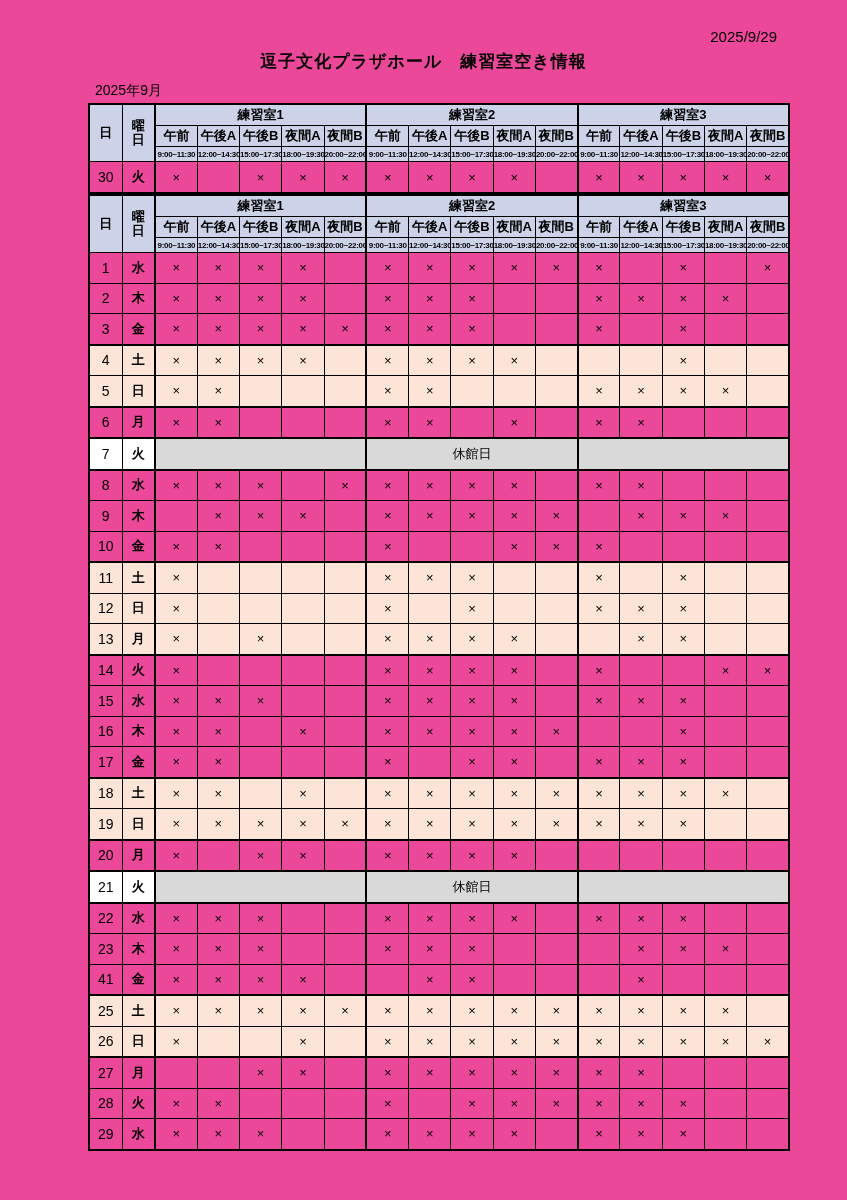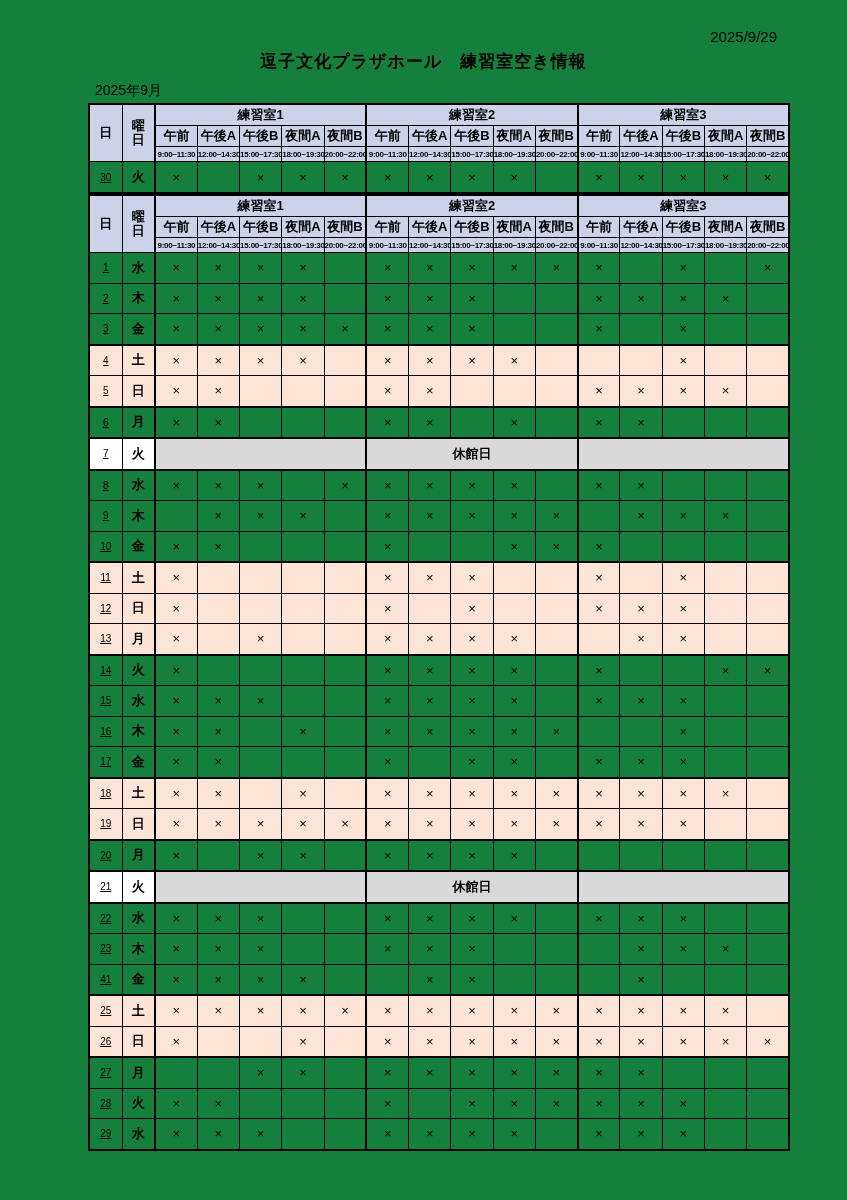--- a/index.html
+++ b/index.html
@@ -1,17 +1,17 @@
 <!DOCTYPE html>
 <html style="--header-bg: #ccd3e8; --weekend-bg: #fce4d6; --closed-bg: #d9d9d9;"><head>
 <meta charset="utf-8">
 <style>
   html,body { margin:0; padding:0; background:#ffffff; }
   .page {
-    position:relative; width:847px; height:1200px; background:#15803d;
+    position:relative; width:847px; height:1200px; background:#ec4899;
     font-family:"Liberation Sans","DejaVu Sans",sans-serif; color:#000; overflow:hidden;
   }
   .report-date { position:absolute; top:28px; right:70px; font-size:15px; }
   .page-title { margin:5px; padding-top:45px; text-align:center; font-size:17px; font-weight:bold; letter-spacing:1px; }
   .month-label { margin:9px 0 3px 95px; font-size:14px; }
   .month-section.oct .month-label { margin-top:19px; }
 
   table.sched {
     border-collapse:collapse; table-layout:fixed; width:702px; margin-left:88px;
     border:2.5px solid #000;
@@ -25,26 +25,26 @@
 
   table.sched thead th { background:var(--header-bg,#ccd3e8); font-weight:bold; }
   .room-row th { height:20px; font-size:13px; }
   .slot-row th { height:20px; font-size:13px; }
   .time-row th { height:14px; font-size:8px; font-weight:normal; letter-spacing:-0.3px; border-bottom-width:2.5px; }
   .day-th { font-size:14px; }
   .wd-th  { font-size:12px; line-height:1.1; }
 
   .sept tbody td { height:30px; }
   .oct  tbody td { height:29.5px; }
-  td.daynum { font-size:10px;text-decoration:underline; }
+  td.daynum { font-size:14px; }
   td.wd { font-size:13px; font-weight:bold; }
   td.cell { font-size:13px; }
 
   tr.type-weekend td { background:var(--weekend-bg,#fce4d6); }
-  td.closed { background:var(--closed-bg,#d9d9d9); font-size:13px; font-weight:bold; }
+  td.closed { background:var(--closed-bg,#d9d9d9); font-size:13px; font-weight:normal; }
   tr.type-closed td.daynum, tr.type-closed td.wd { background:#fff; }
 
   
   table.sched tr.block-top td { border-top-width:2.5px; }
 </style>
 </head>
 <body>
 
 <div class="page">
   <div class="report-date">2025/9/29</div>

